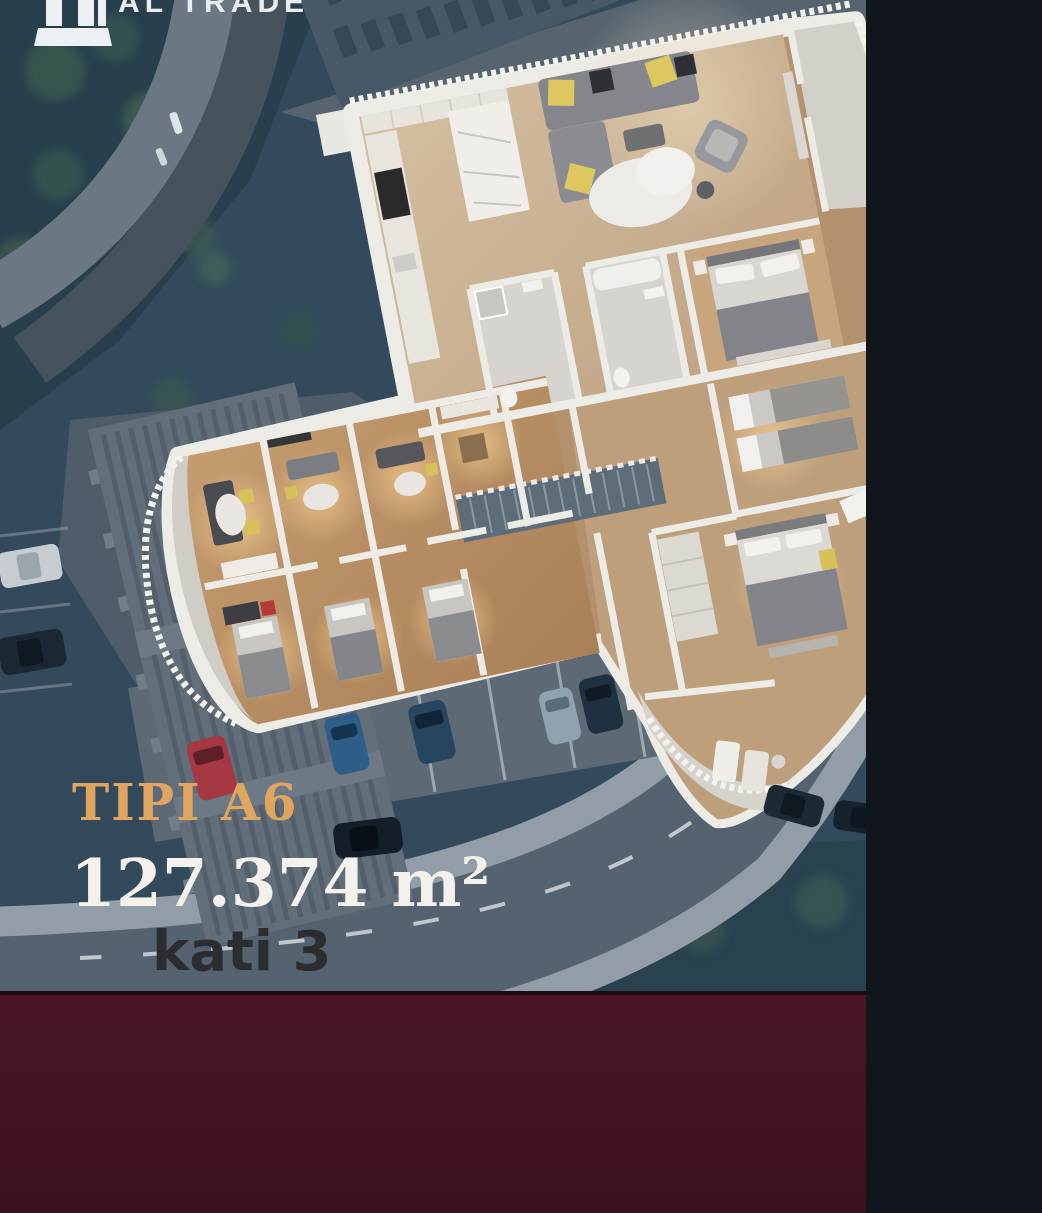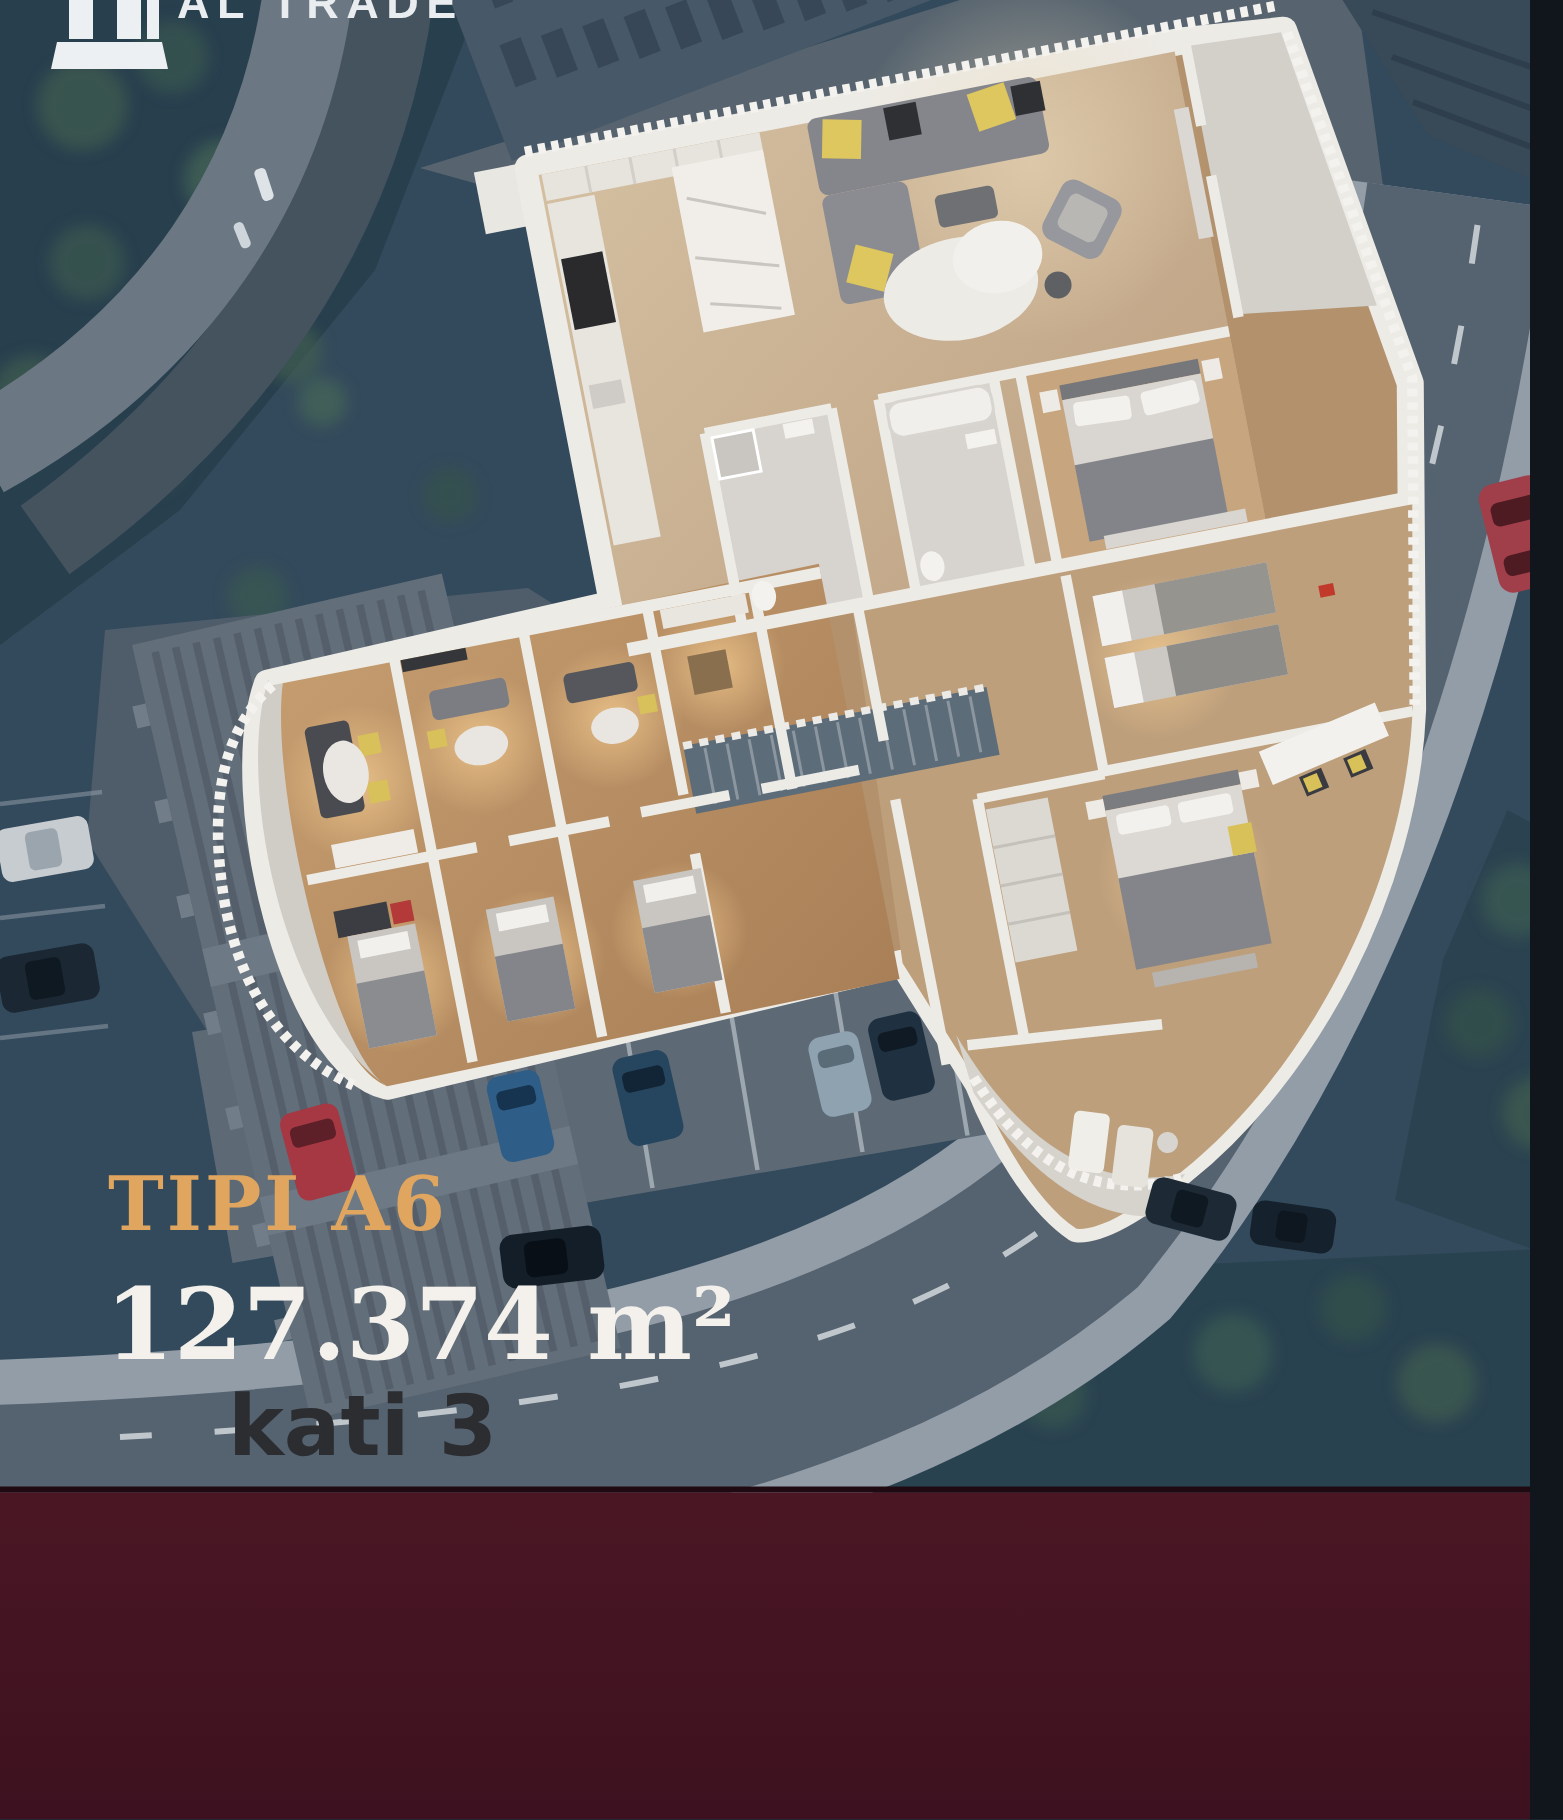--- a/index.html
+++ b/index.html
@@ -1,16 +1,16 @@
 <!DOCTYPE html>
 <html><head>
 <meta charset="utf-8">
 <style>
   html,body{margin:0;padding:0;background:#10161c;}
-  .stage{position:relative;width:1020px;height:1213px;overflow:hidden;background:#334a5c;
+  .stage{position:relative;width:866px;height:1213px;overflow:hidden;background:#334a5c;
          font-family:"DejaVu Sans",sans-serif;}
   svg{display:block}
   text{user-select:none}
   .logo-text{font-family:"Liberation Sans","DejaVu Sans",sans-serif;font-weight:bold;
              font-size:30px;letter-spacing:5px;fill:#e9edf0;}
   .type-text{font-family:"DejaVu Serif","Liberation Serif",serif;font-weight:bold;
              font-size:50px;letter-spacing:2px;fill:#e0a55e;}
   .area-text{font-family:"DejaVu Serif","Liberation Serif",serif;font-weight:bold;
              font-size:66px;fill:#f4f1ec;}
   .floor-text{font-family:"DejaVu Sans","Liberation Sans",sans-serif;font-weight:bold;

